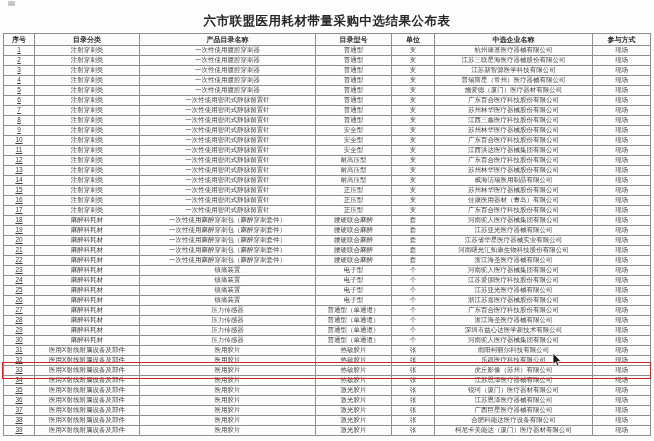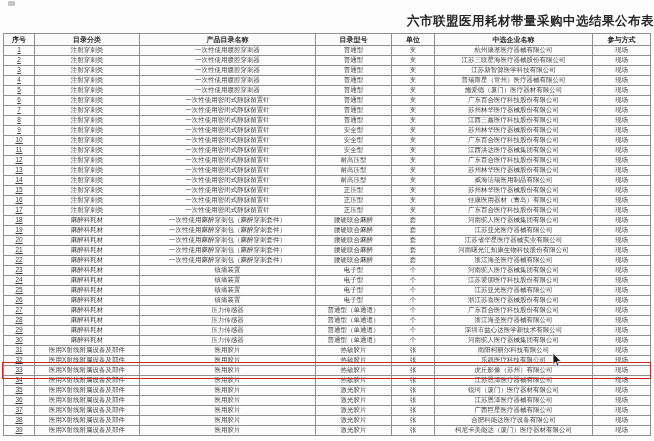--- a/index.html
+++ b/index.html
@@ -9,21 +9,21 @@
     position: relative;
     background: #fdfdfd;
     font-family: "Liberation Sans", sans-serif;
     color: #3c3c3c;
     overflow: hidden;
   }
   .doc-title {
     position: absolute;
     top: 13px; left: 0;
     width: 100%;
-    text-align: right;
+    text-align: center;
     font-family: "Liberation Serif", serif;
     font-weight: bold;
     font-size: 12.5px;
     letter-spacing: 0.5px;
     color: #262626;
   }
   table.results {
     position: absolute;
     left: 3px; top: 33px;
     width: 648px;

